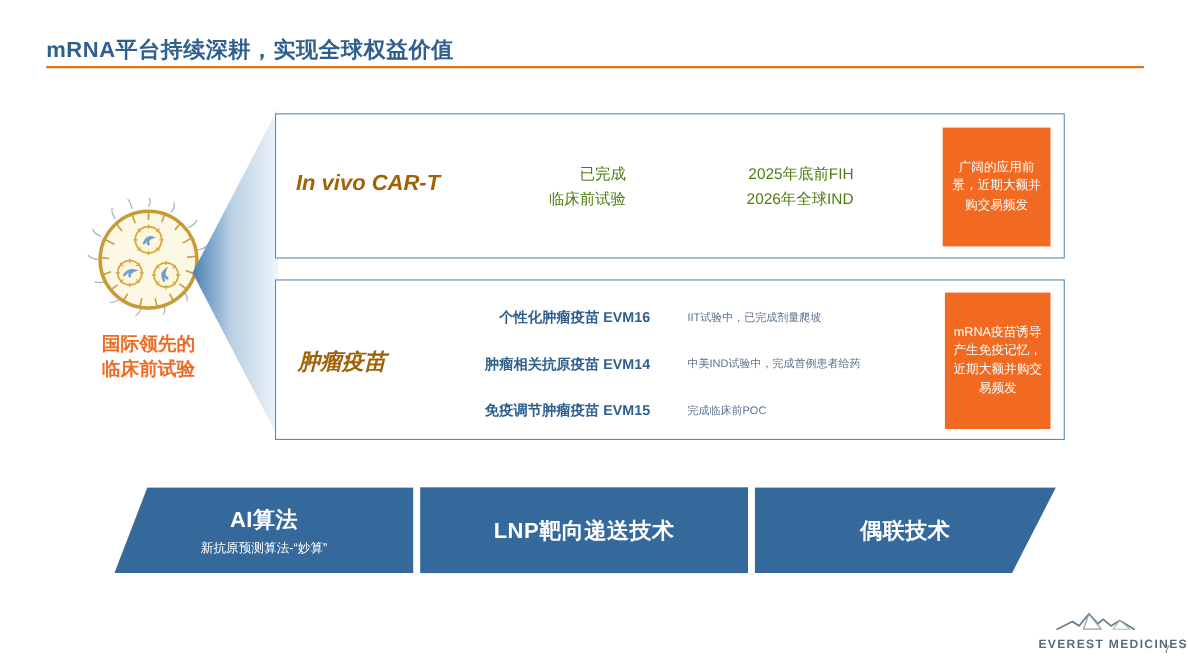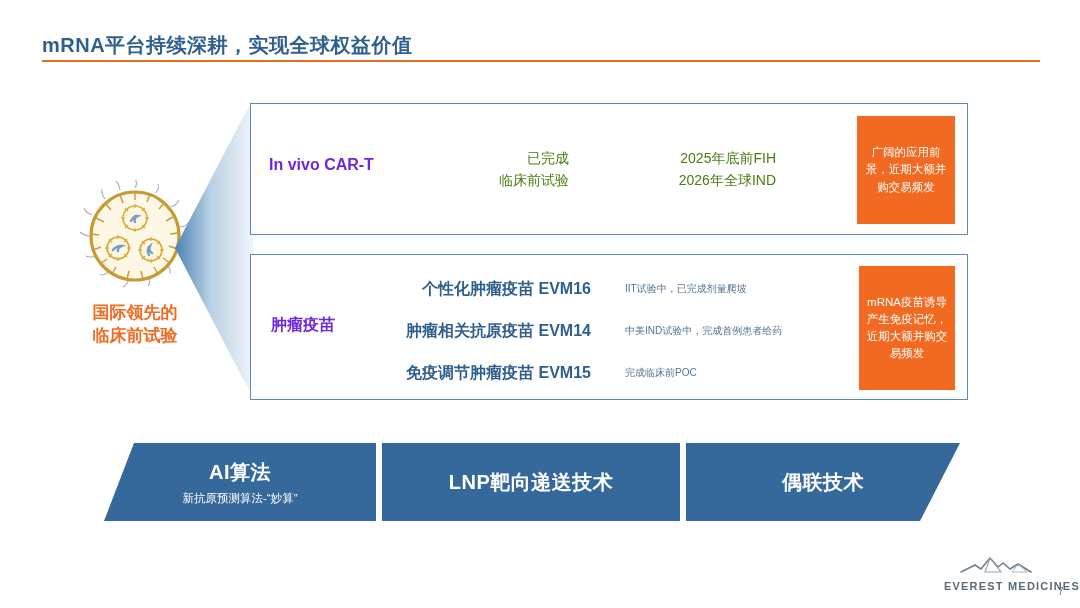--- a/index.html
+++ b/index.html
@@ -85,24 +85,25 @@
   }
   #card-vaccine {
     left: 250px;
     top: 254px;
     width: 718px;
     height: 146px;
   }
 
   .card-cat {
     position: absolute;
-    font-size: 16px;
-    font-weight: 700;
-    color: #6d28d9;
-    white-space: nowrap;
+    font-size: 20px;
+    font-weight: 700;
+    color: #a16207;
+    white-space: nowrap;
+    font-style: italic;
   }
   #carT-cat {
     left: 18px;
     top: 52px;
   }
   #vaccine-cat {
     left: 20px;
     top: 60px;
   }
 
@@ -135,21 +136,21 @@
     height: 36px;
     display: flex;
     align-items: center;
   }
   #vac-row-0 { top: 16px; }
   #vac-row-1 { top: 58px; }
   #vac-row-2 { top: 100px; }
 
   .vac-name {
     width: 200px;
-    font-size: 16px;
+    font-size: 13px;
     font-weight: 700;
     color: #2f5f8f;
     text-align: right;
     white-space: nowrap;
   }
   .vac-status {
     margin-left: 34px;
     font-size: 10px;
     color: #54718e;
     white-space: nowrap;

